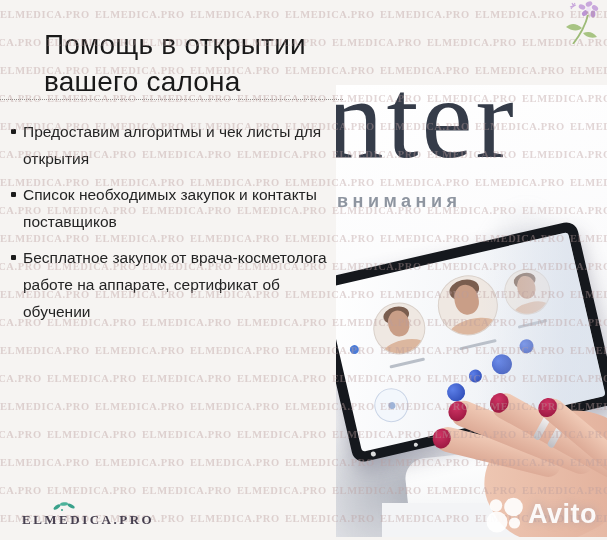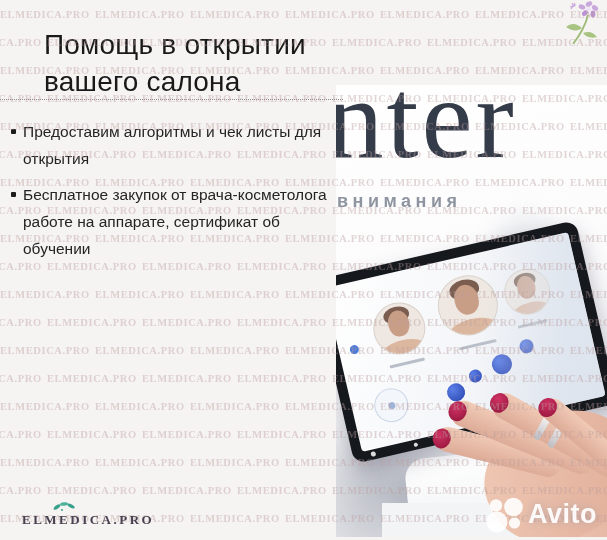--- a/index.html
+++ b/index.html
@@ -124,20 +124,21 @@
 </head>
 <body>
 
 <div class="slide">
 
   <h1 class="title">Помощь в открытии вашего салона</h1>
   <div class="divider"></div>
 
   <ul class="benefits">
     <li>Предоставим алгоритмы и чек листы для открытия</li>
+    <li>Список необходимых закупок и контакты поставщиков</li>
     <li>Бесплатное закупок от врача-косметолога работе на аппарате, сертификат об обучении</li>
   </ul>
 
   <div class="photo">
     <div class="sign">nter</div>
     <div class="sign-sub">внимания</div>
     <div class="blob-figure"></div>
     <div class="blob-shade"></div>
 
     <div class="mount"></div>

